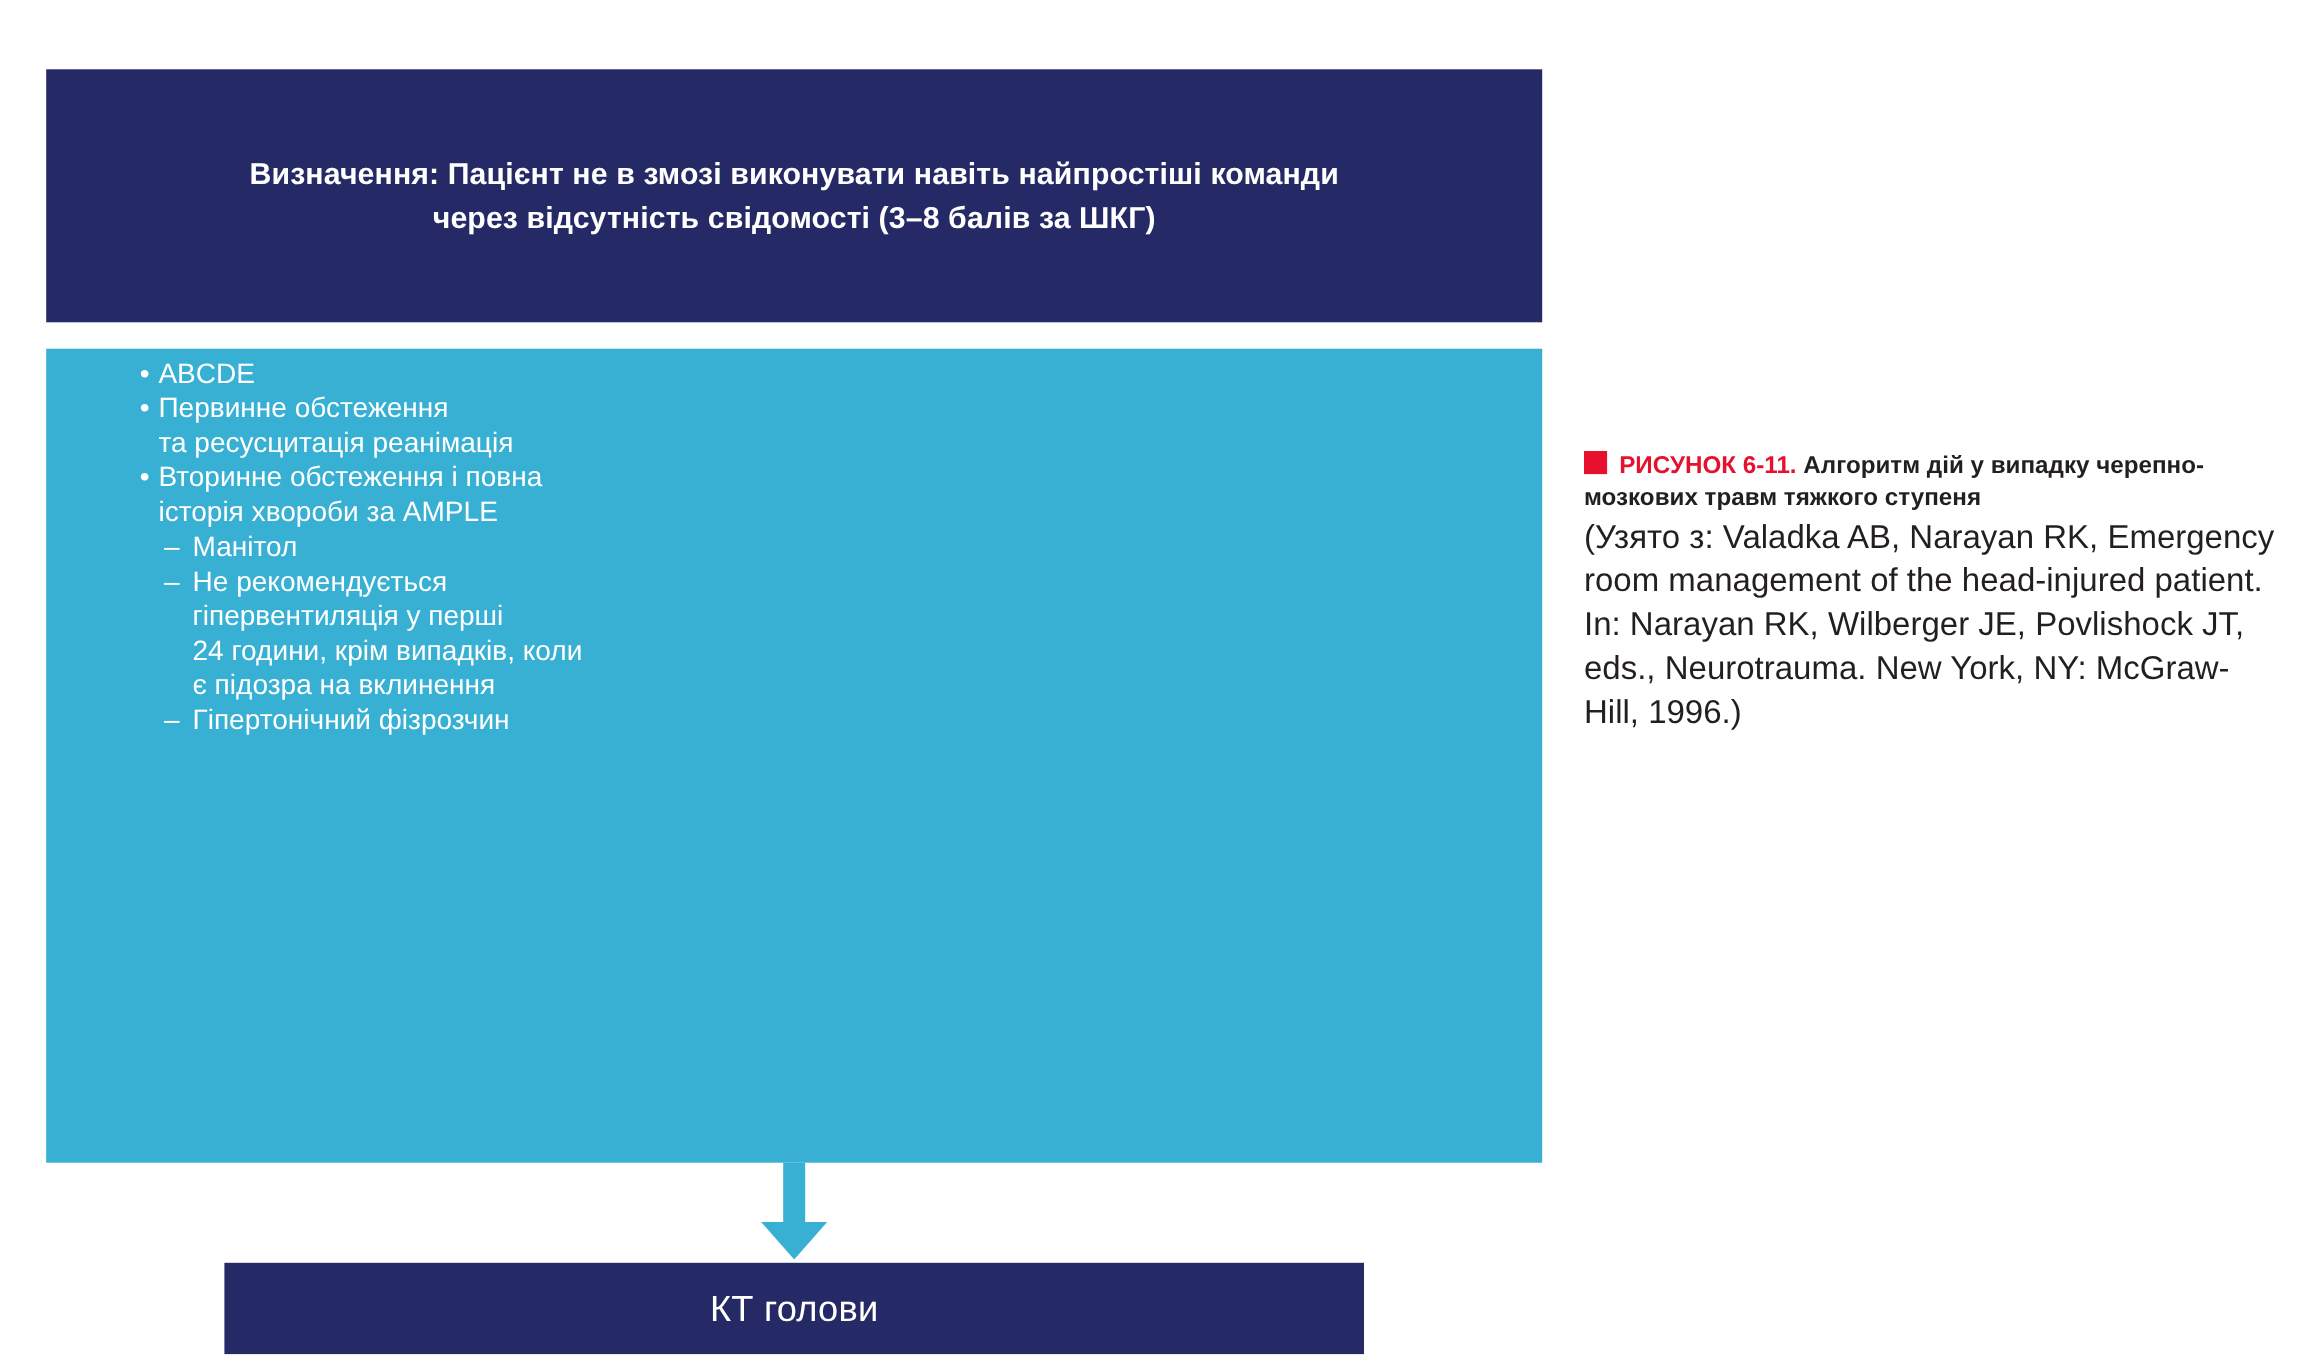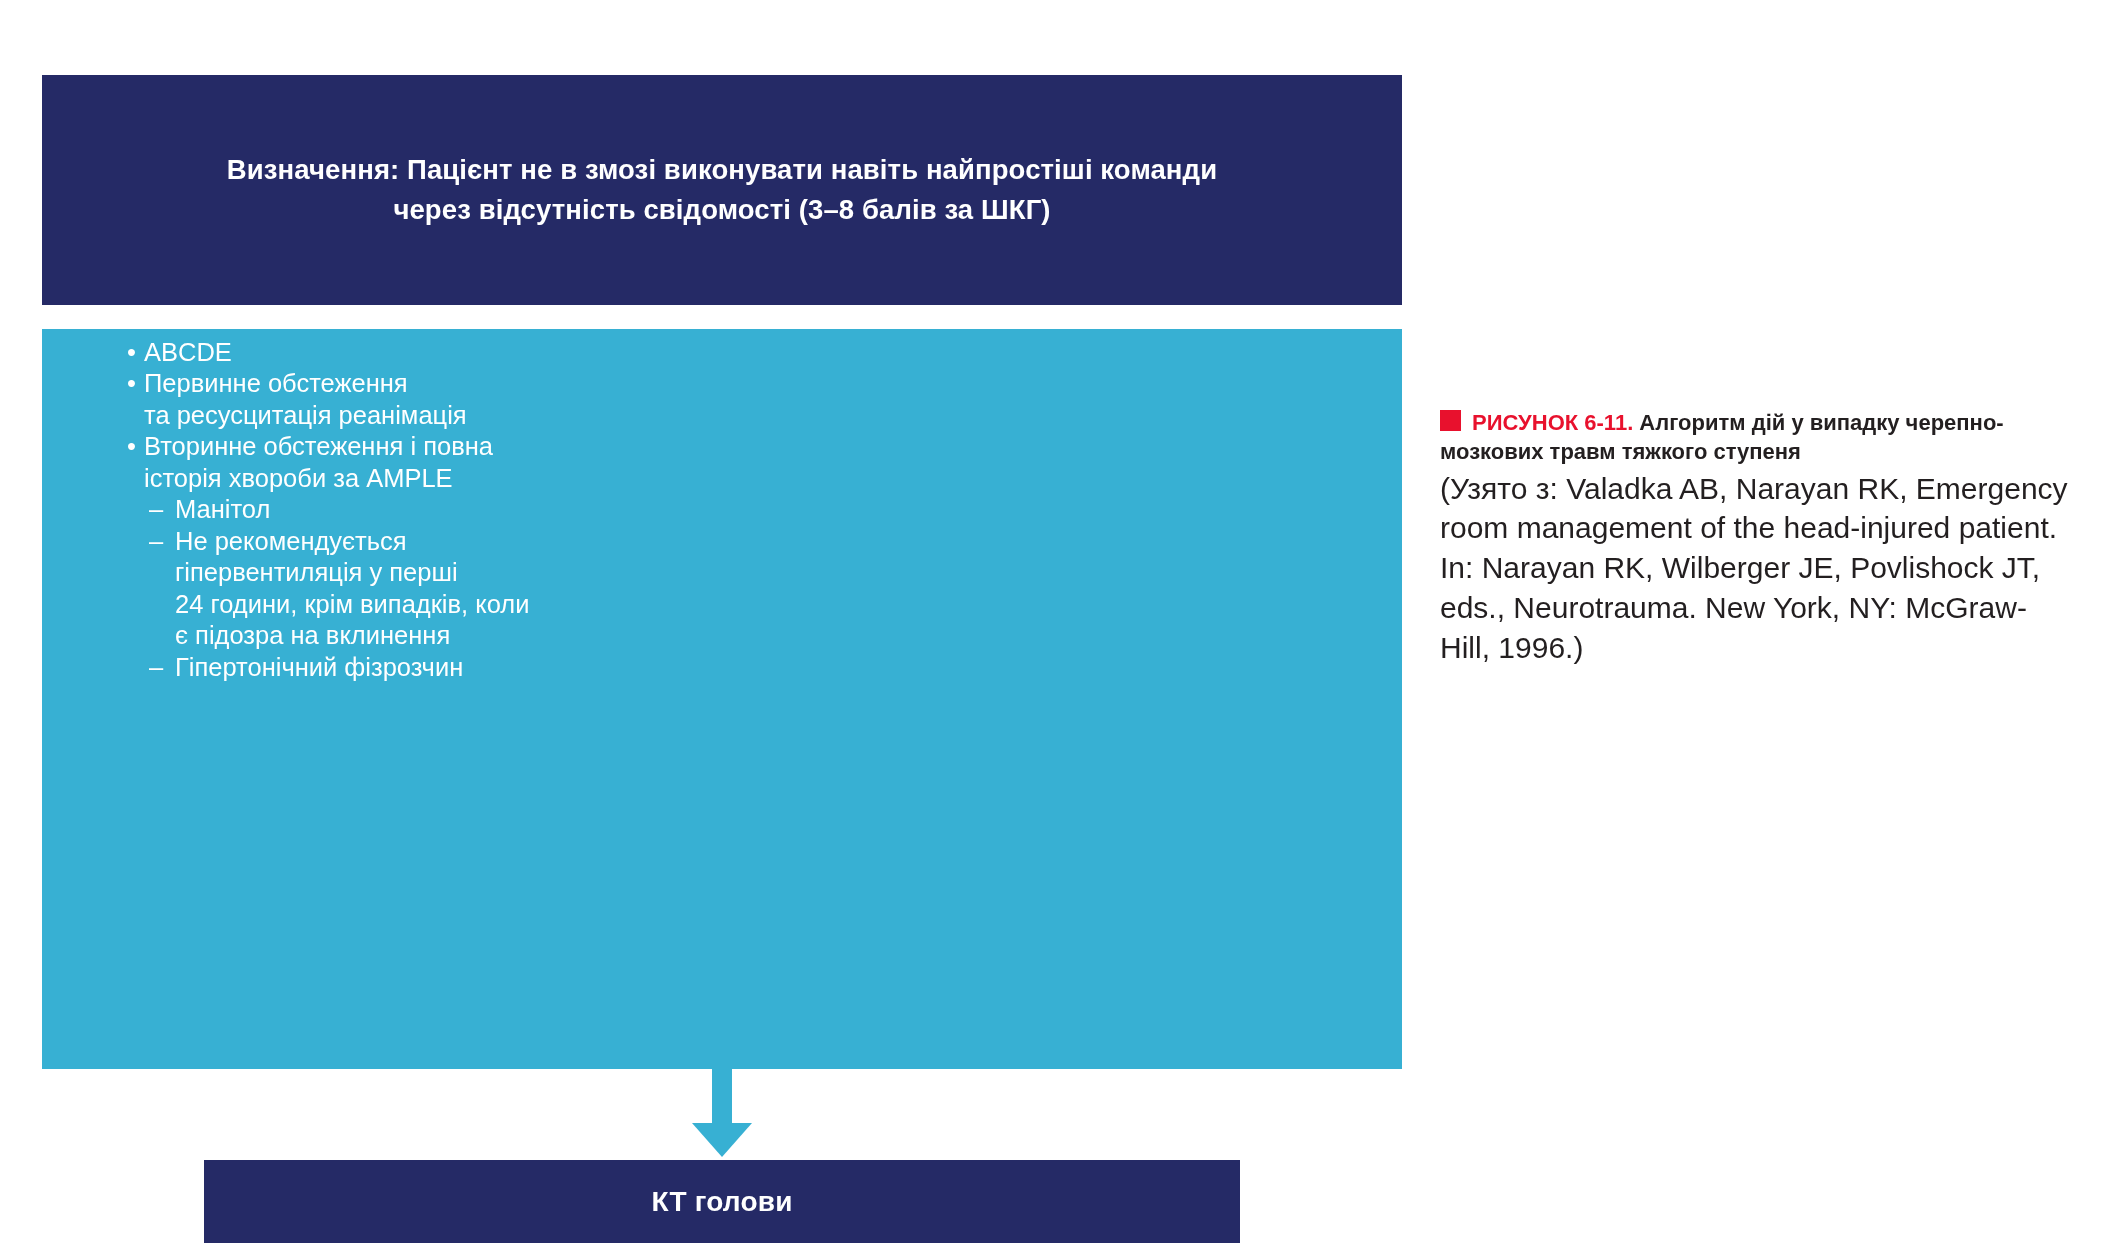--- a/index.html
+++ b/index.html
@@ -12,21 +12,21 @@
     height: 1244px;
     position: relative;
     font-family: "Liberation Sans", sans-serif;
     overflow: hidden;
   }
 
   
   #flow {
     position: absolute;
     left: 42px;
-    top: 12px;
+    top: 0;
     width: 1360px;
     height: 969px;
   }
 
   .definition-box {
     position: absolute;
     left: 0px;
     top: 63px;
     width: 1360px;
     height: 230px;
@@ -142,22 +142,22 @@
     top: 1148px;
     width: 1036px;
     height: 83px;
     background: #252a66;
     display: flex;
     align-items: center;
     justify-content: center;
   }
   .ct-text {
     color: #ffffff;
-    font-weight: bold;
-    font-size: 28px;
+    font-weight: normal;
+    font-size: 33px;
     letter-spacing: 0.2px;
   }
 
   
   #caption {
     position: absolute;
     left: 1440px;
     top: 408px;
     width: 630px;
   }

